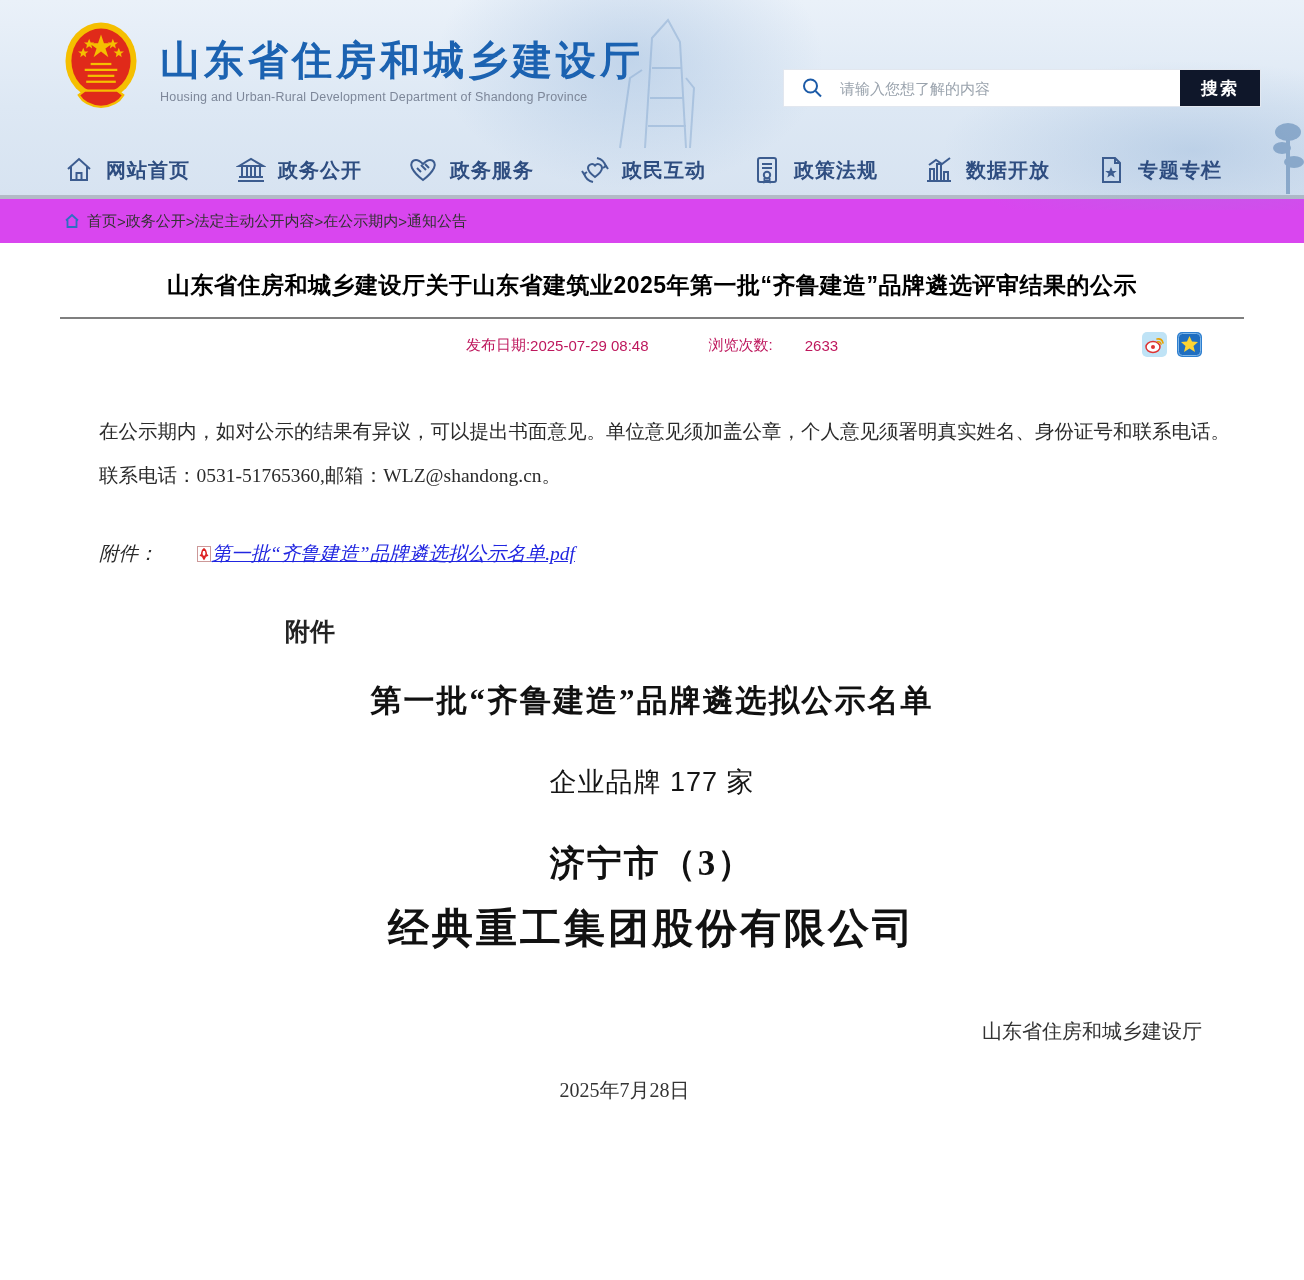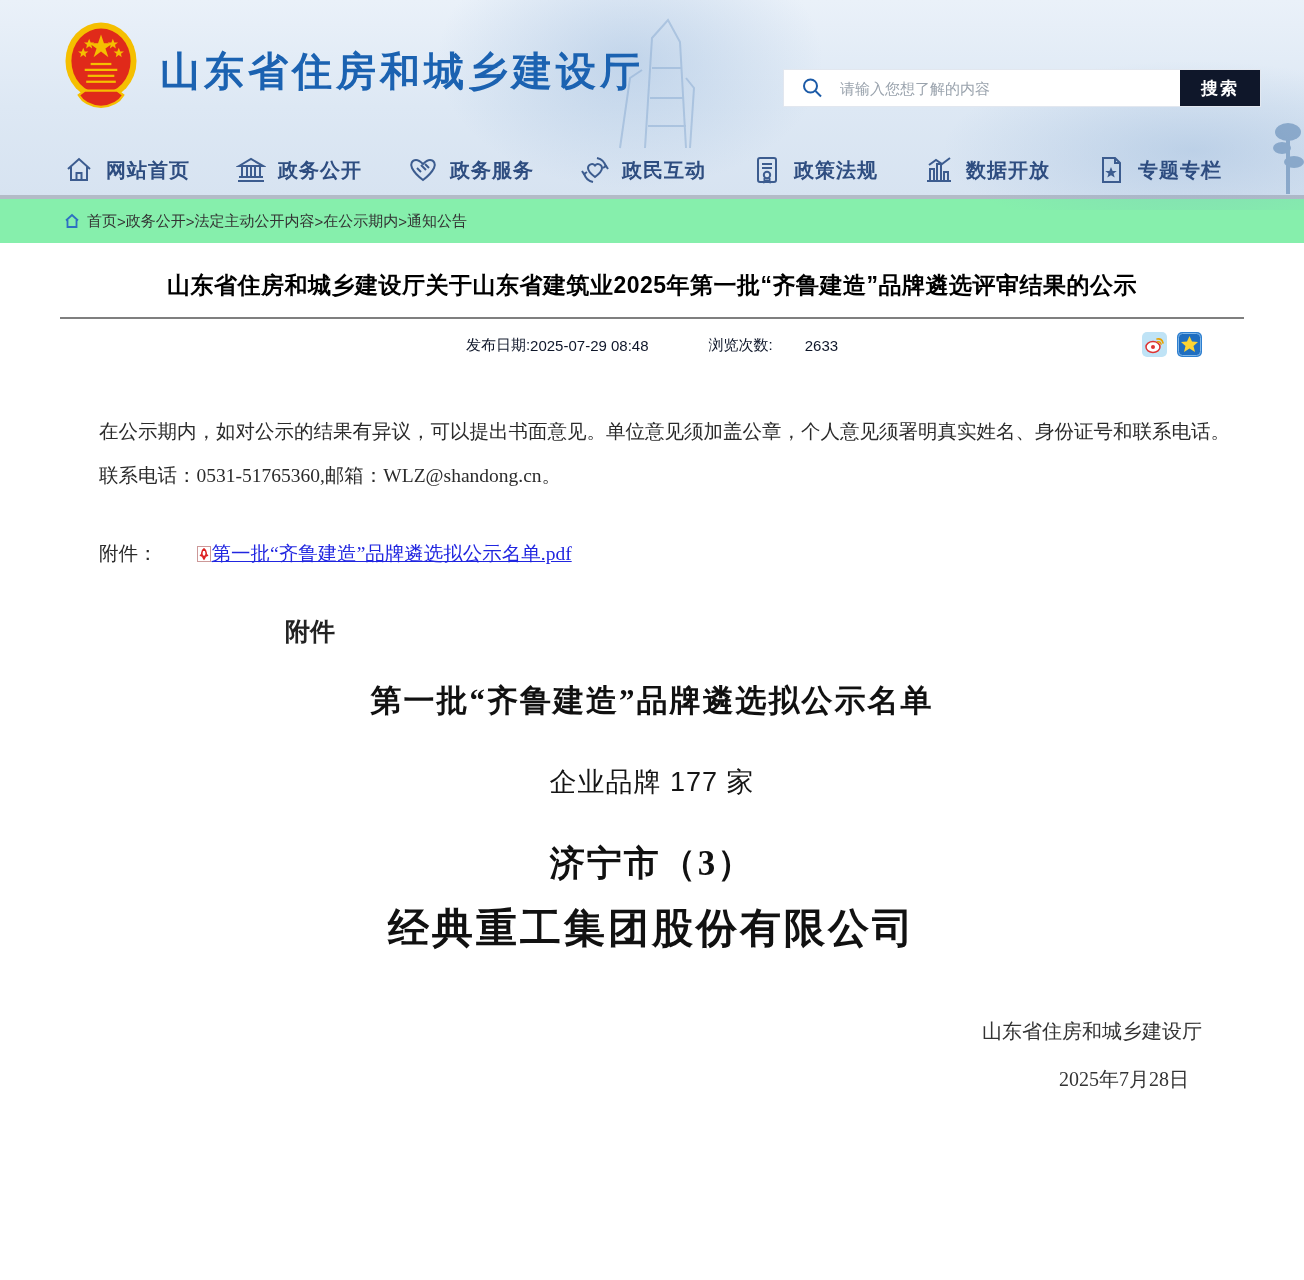--- a/index.html
+++ b/index.html
@@ -34,59 +34,59 @@
   .search-input::placeholder { color:#9aa3ad; }
   .search-btn { width:80px; border:none; background:#0f172a; color:#fff; font-size:17px;
     font-weight:bold; cursor:pointer; letter-spacing:2px; font-family:"Liberation Sans",sans-serif; }
 
   .main-nav { display:flex; align-items:center; height:50px; padding-left:64px; position:relative; }
   .nav-item { display:flex; align-items:center; width:172px; text-decoration:none; cursor:pointer; }
   .nav-item svg { margin-right:12px; flex:0 0 auto; }
   .nav-label { font-size:20px; font-weight:bold; color:#2e4d80; letter-spacing:1px; }
 
   
-  .breadcrumb-bar { height:44px; display:flex; align-items:center; padding-left:64px; background:#86efac; }
+  .breadcrumb-bar { height:44px; display:flex; align-items:center; padding-left:64px; background:#d946ef; }
   .crumb-home-icon { margin-right:7px; display:inline-flex; }
   .crumb, .crumb-sep { font-size:15px; color:#333; }
   .crumb { cursor:pointer; }
 
   
   .content { padding:26px 60px 0 60px; }
   .article-title { text-align:center; font-size:23px; font-weight:bold; color:#000;
     letter-spacing:.5px; line-height:1.4; }
   .title-rule { border:none; border-top:2px solid #7f7f7f; margin-top:16px; }
   .meta-row { position:relative; margin-top:13px; height:26px; display:flex;
-    justify-content:center; align-items:center; font-size:15px; color:#0f172a; }
+    justify-content:center; align-items:center; font-size:15px; color:#be185d; }
   .meta-row .gap-lg { display:inline-block; width:60px; }
   .meta-row .gap-sm { display:inline-block; width:32px; }
   .share-icons { position:absolute; right:42px; top:0; display:flex; gap:10px; }
   .share-icons span { display:inline-flex; cursor:pointer; }
 
   .body-text { margin-top:52px; font-family:"Liberation Serif", serif; font-size:19.5px;
     color:#2b2b2b; line-height:44px; text-align:justify; }
   .body-text p { text-indent:2em; }
 
   .attachment-row { margin-top:42px; font-family:"Liberation Serif", serif; font-size:19.5px; color:#2b2b2b; }
-  .attachment-row { text-indent:2em; }
+  .attachment-row { text-indent:2em;font-style:italic; }
   .pdf-icon { display:inline-block; vertical-align:-2px; margin-right:1px; }
   .attachment-link { color:#2126e0; text-decoration:underline; cursor:pointer; }
 
   
   .doc { font-family:"Liberation Serif", serif; color:#111; }
   .annex-label { margin-top:48px; margin-left:225px; font-family:"Liberation Sans",sans-serif;
     font-size:25px; font-weight:bold; color:#222; }
   .doc-title { margin-top:32px; text-align:center; font-size:31px; font-weight:bold; letter-spacing:2px; }
   .doc-subtitle { margin-top:42px; text-align:center; font-family:"Liberation Sans",sans-serif;
     font-size:27px; color:#151515; letter-spacing:1px; }
   .doc-city { margin-top:40px; text-align:center; font-size:35px; font-weight:bold; letter-spacing:2px; }
   .doc-company { margin-top:14px; text-align:center; font-size:41px; font-weight:bold; letter-spacing:3px; }
 
   .signature-block { margin-top:62px; padding-bottom:28px; text-align:right; font-size:20px; color:#333; }
   .signature-name { padding-right:42px; }
-  .signature-date { margin-top:21px; padding-right:55px; }
+  .signature-date { margin-top:32px; padding-right:55px;text-align:center; }
 </style>
 </head>
 <body>
 
 <div class="page">
 
   <header class="site-header">
     <div class="deco-blob1"></div>
     <div class="deco-blob2"></div>
     <svg class="deco-mountain" width="150" height="150" viewBox="0 0 150 150">
@@ -119,20 +119,21 @@
           <polygon points="66,28 68,33 73,33 69,36 70,41 66,38 62,41 63,36 59,33 64,33" fill="#f5bf00"></polygon>
           <g stroke="#f5bf00" stroke-width="3" fill="none">
             <path d="M28 70 h44"></path>
             <path d="M32 78 h36"></path>
             <path d="M30 86 h40"></path>
             <path d="M36 62 h28"></path>
           </g>
         </svg>
         <div class="brand-text">
           <div class="site-title">山东省住房和城乡建设厅</div>
+          <div class="site-subtitle">Housing and Urban-Rural Development Department of Shandong Province</div>
         </div>
       </div>
 
       <div class="search-box">
         <span class="search-icon-wrap">
           <svg width="22" height="22" viewBox="0 0 22 22" fill="none" stroke="#1b5aa7" stroke-width="2">
             <circle cx="9.5" cy="9" r="6.5"></circle>
             <path d="M14.5 14 L20 19.5"></path>
           </svg>
         </span>

